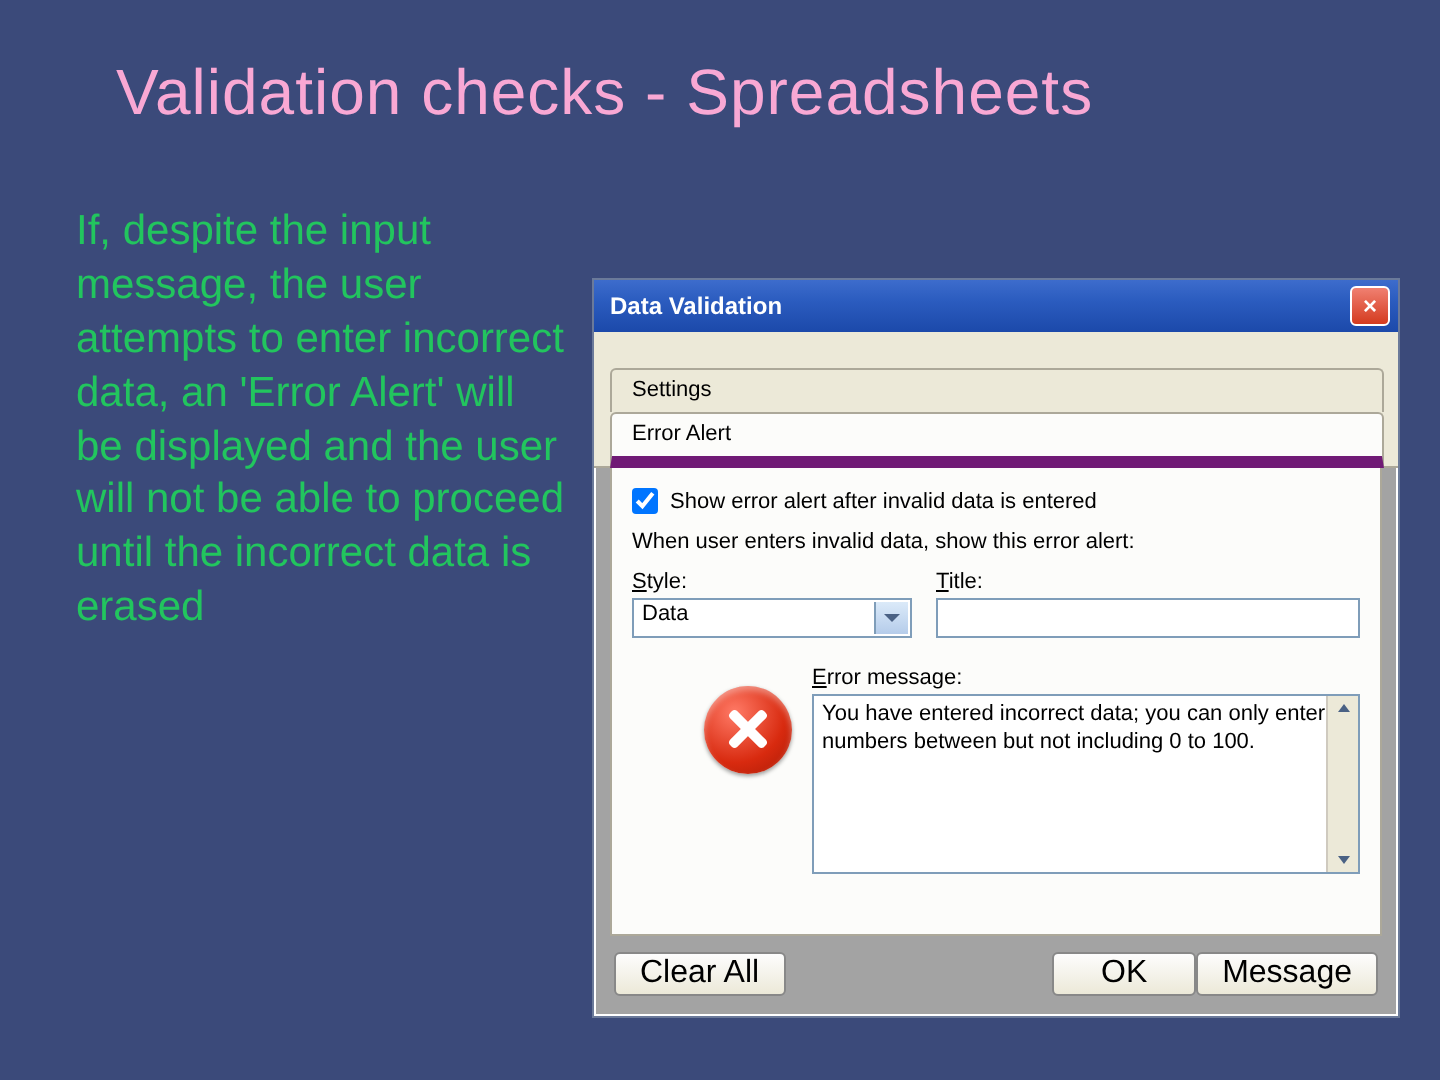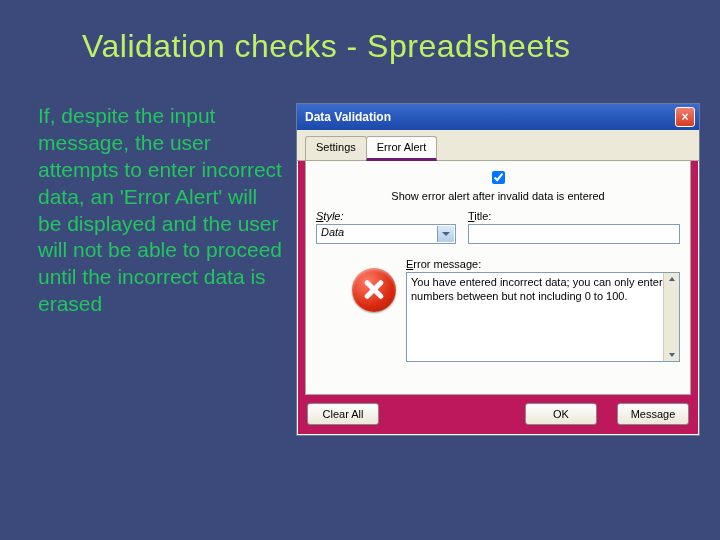--- a/index.html
+++ b/index.html
@@ -5,44 +5,45 @@
   * { box-sizing: border-box; margin: 0; padding: 0; }
   body {
     width: 720px;
     height: 540px;
     background: #3b4a7a;
     font-family: Arial, sans-serif;
     overflow: hidden;
     position: relative;
   }
   .slide-title {
-    color: #bef264;
+    color: #f9a8d4;
     font-size: 32px;
     font-weight: normal;
-    padding: 28px 0 0 82px;
+    padding: 28px 0 0 58px;
     letter-spacing: 0.5px;
   }
   .content-row {
     display: flex;
     padding: 38px 20px 0 38px;
     gap: 12px;
   }
   .body-text {
     color: #22c55e;
     font-size: 21px;
     line-height: 1.28;
     width: 246px;
     flex-shrink: 0;
   }
   .dialog {
     width: 432px;
-    background: #be185d;
+    background: #a3a3a3;
     border: 1px solid #6b7a9a;
     box-shadow: 0 0 0 1px #fff inset;
     position: relative;
+    margin-top: 36px;
   }
   .titlebar {
     height: 26px;
     background: linear-gradient(#3d6ccc, #2b5cbf 40%, #1c49aa);
     display: flex;
     align-items: center;
     justify-content: space-between;
     padding: 0 4px 0 8px;
     color: #fff;
     font-size: 12px;
@@ -57,70 +58,70 @@
     display: flex;
     align-items: center;
     justify-content: center;
     color: #fff;
     font-weight: bold;
     font-size: 12px;
     cursor: pointer;
   }
   .tabs-row {
     display: flex;
-    padding: 6px 8px 0 8px;
+    padding: 18px 8px 0 8px;
     gap: 0;
     position: relative;
     border-bottom: 1px solid #aca899;
     background: #ece9d8;
+    flex-direction: column;
   }
   .tab {
     padding: 4px 10px 5px 10px;
     font-size: 11px;
     background: #ece9d8;
     border: 1px solid #aca899;
     border-bottom: none;
     border-radius: 3px 3px 0 0;
     margin-right: -1px;
     position: relative;
     cursor: pointer;
   }
   .tab.active {
     background: #fcfcfa;
     z-index: 2;
-    border-bottom: 3px solid #701a75;
+    border-bottom: 6px solid #701a75;
     margin-bottom: -1px;
   }
   .tab-body {
     background: #fcfcfa;
     border: 1px solid #aca899;
     border-top: none;
     margin: 0 8px 8px 8px;
     padding: 10px 10px 14px 10px;
     height: 234px;
     position: relative;
   }
   .check-row {
     display: flex;
     align-items: center;
     gap: 6px;
     font-size: 11px;
     margin-bottom: 8px;
-    flex-direction: column;
   }
   .check-row input { width: 13px; height: 13px; }
   .sub-caption {
     font-size: 11px;
     margin-bottom: 8px;
   }
   .fields-row {
     display: flex;
     gap: 12px;
   }
-  .field-col-left { width: 140px; font-style: italic; }
+  .field-col-left { width: 140px; }
   .field-col-right { flex: 1; }
   .field-label {
     font-size: 11px;
     margin-bottom: 2px;
   }
   .field-label u { text-decoration: underline; }
   .select-box {
     width: 100%;
     height: 20px;
     border: 1px solid #7f9db9;
@@ -209,28 +210,28 @@
   .msg-box .scroll::before { top: 4px; border-bottom: 4px solid #4a6184; }
   .msg-box .scroll::after { bottom: 4px; border-top: 4px solid #4a6184; }
   .button-row {
     display: flex;
     justify-content: space-between;
     padding: 0 10px 10px 10px;
   }
   .xp-btn {
     min-width: 72px;
     height: 22px;
-    font-size: 11px;
+    font-size: 16px;
     background: linear-gradient(#fdfdfd, #ece9d8);
     border: 1px solid #888;
     border-radius: 3px;
     padding: 0 12px;
     cursor: pointer;
   }
-  .right-btns { display: flex; gap: 20px; }
+  .right-btns { display: flex; gap: 0; }
 </style>
 </head>
 <body>
 
 <div class="slide-title">Validation checks - Spreadsheets</div>
 
 <div class="content-row">
   <div class="body-text">If, despite the input message, the user attempts to enter incorrect data, an 'Error Alert' will be displayed and the user will not be able to proceed until the incorrect data is erased</div>
 
   <div class="dialog">
@@ -245,20 +246,21 @@
       <div class="tab">Settings</div>
       <div class="tab active">Error Alert</div>
     </div>
 
     <div class="tab-body">
       <label class="check-row">
         <input type="checkbox" checked="" style="">
         <span>Show error alert after invalid data is entered</span>
       </label>
 
+      <div class="sub-caption">When user enters invalid data, show this error alert:</div>
 
       <div class="fields-row">
         <div class="field-col-left">
           <div class="field-label"><u>S</u>tyle:</div>
           <div class="select-box">
             <span>Data</span>
             <span class="arrow"></span>
           </div>
         </div>
         <div class="field-col-right">

